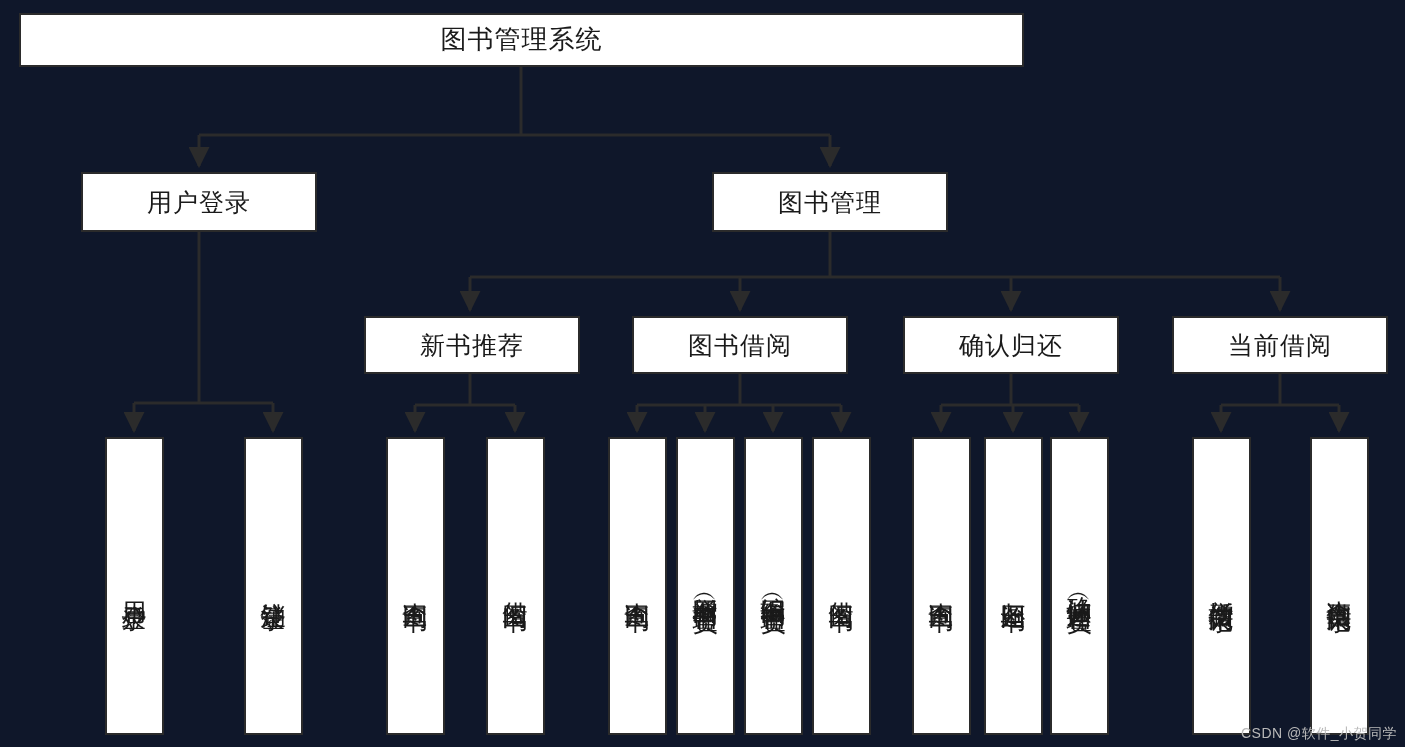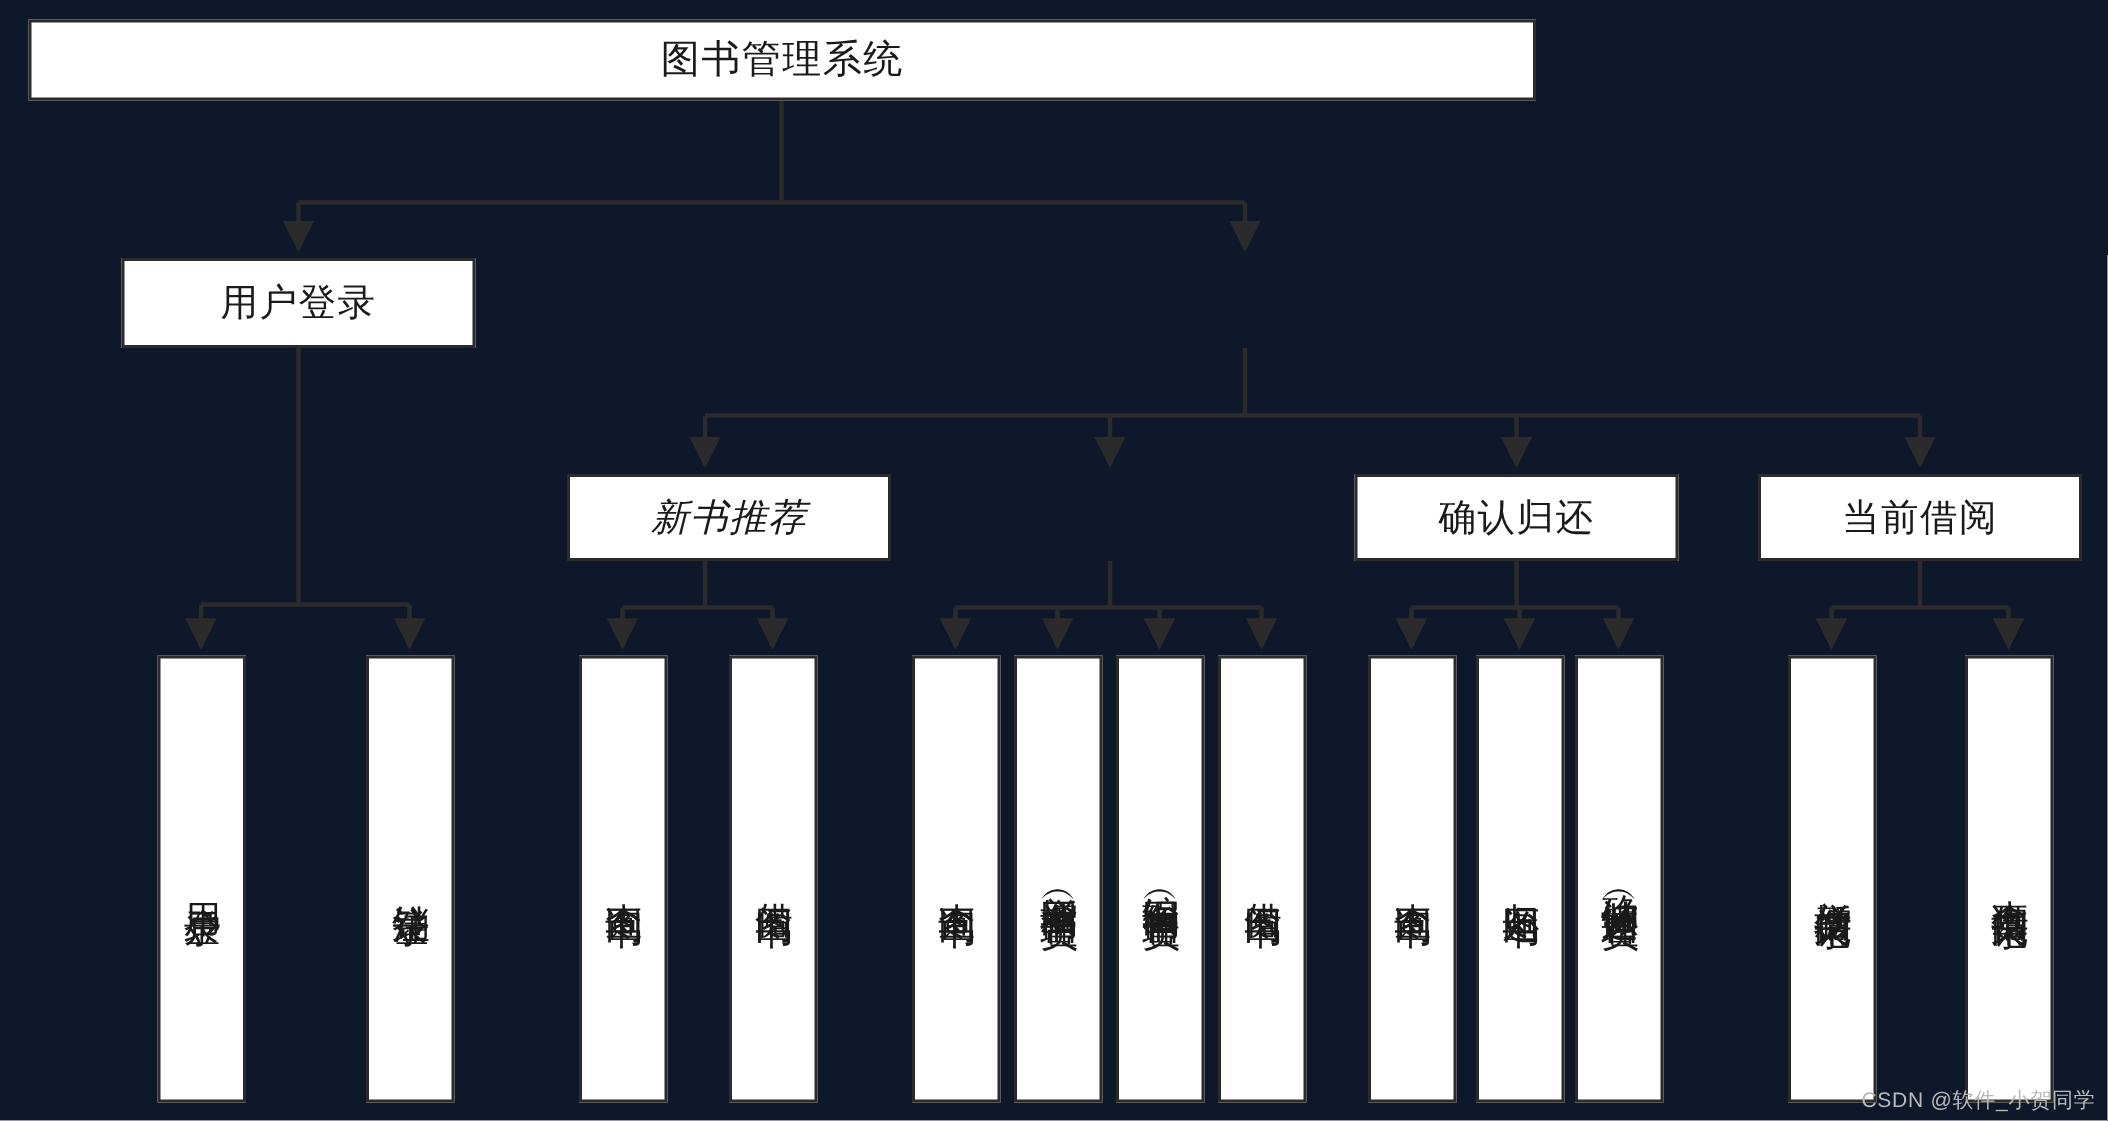--- a/index.html
+++ b/index.html
@@ -138,23 +138,29 @@
     </g>
   </svg>
 
   <div class="node horiz root" style="left:19px; top:13px; width:1005px; height:54px;">
     <span>图书管理系统</span>
   </div>
 
   <div class="node horiz" style="left:81px; top:172px; width:236px; height:60px;">
     <span>用户登录</span>
   </div>
-
-  <div class="node horiz" style="left:378px; top:316px; width:216px; height:58px;font-style:italic;">
+  <div class="node horiz" style="left:712px; top:172px; width:236px; height:60px;">
+    <span>图书管理</span>
+  </div>
+
+  <div class="node horiz" style="left:364px; top:316px; width:216px; height:58px;">
     <span>新书推荐</span>
+  </div>
+  <div class="node horiz" style="left:632px; top:316px; width:216px; height:58px;">
+    <span>图书借阅</span>
   </div>
   <div class="node horiz" style="left:903px; top:316px; width:216px; height:58px;">
     <span>确认归还</span>
   </div>
   <div class="node horiz" style="left:1172px; top:316px; width:216px; height:58px;">
     <span>当前借阅</span>
   </div>
 
   <div class="node vert" style="left:105px; top:437px; width:59px; height:298px;">
     <span class="vlabel">用户登录</span>

